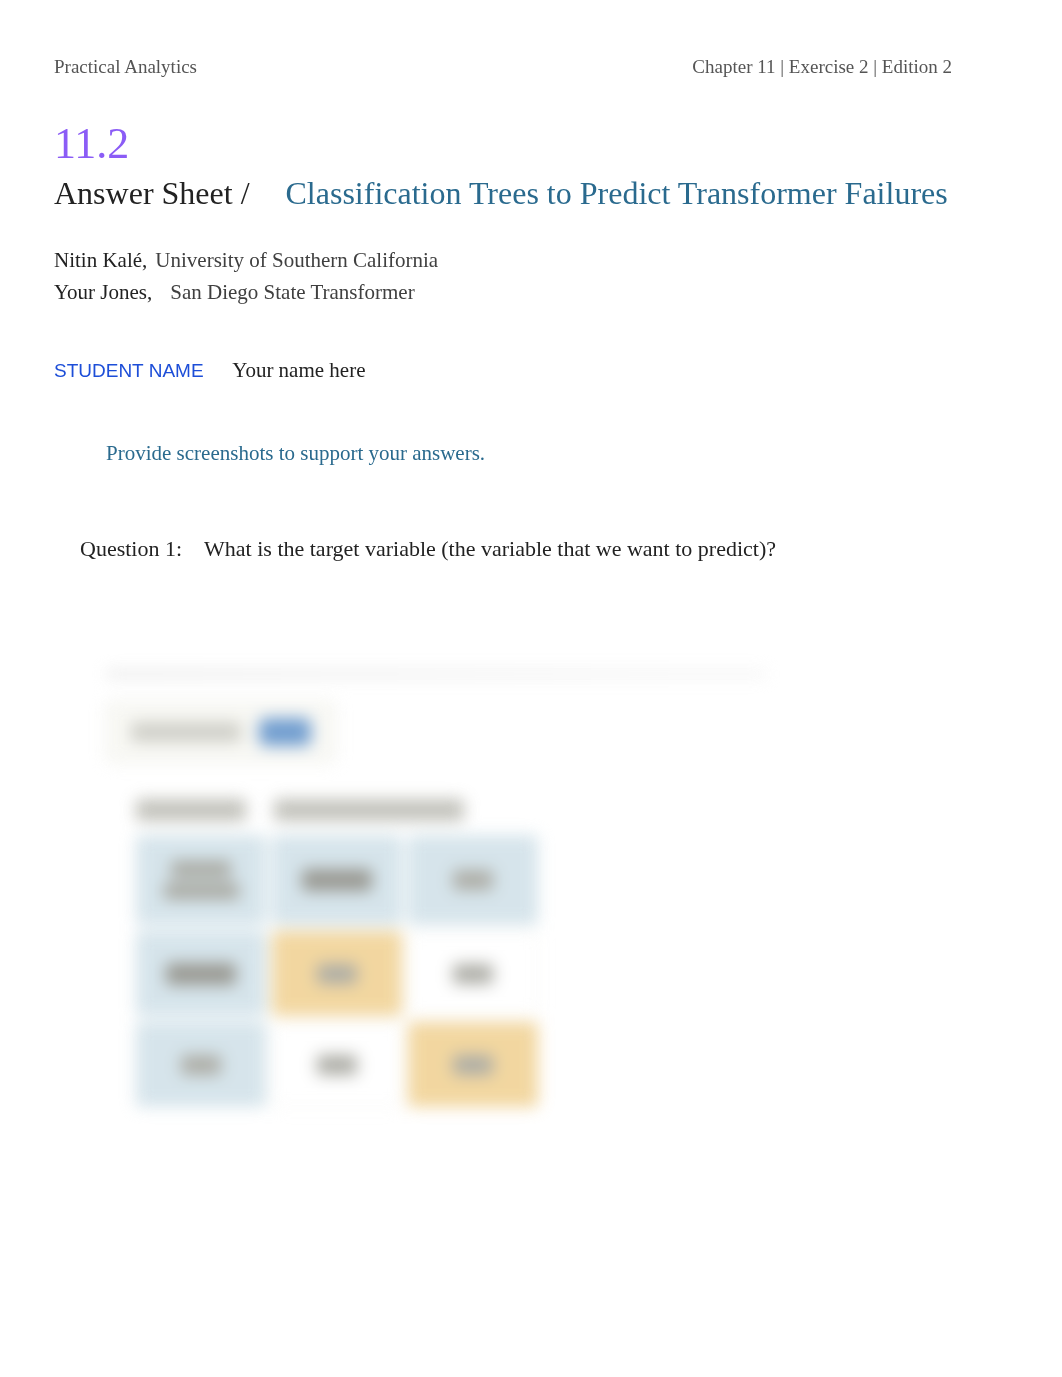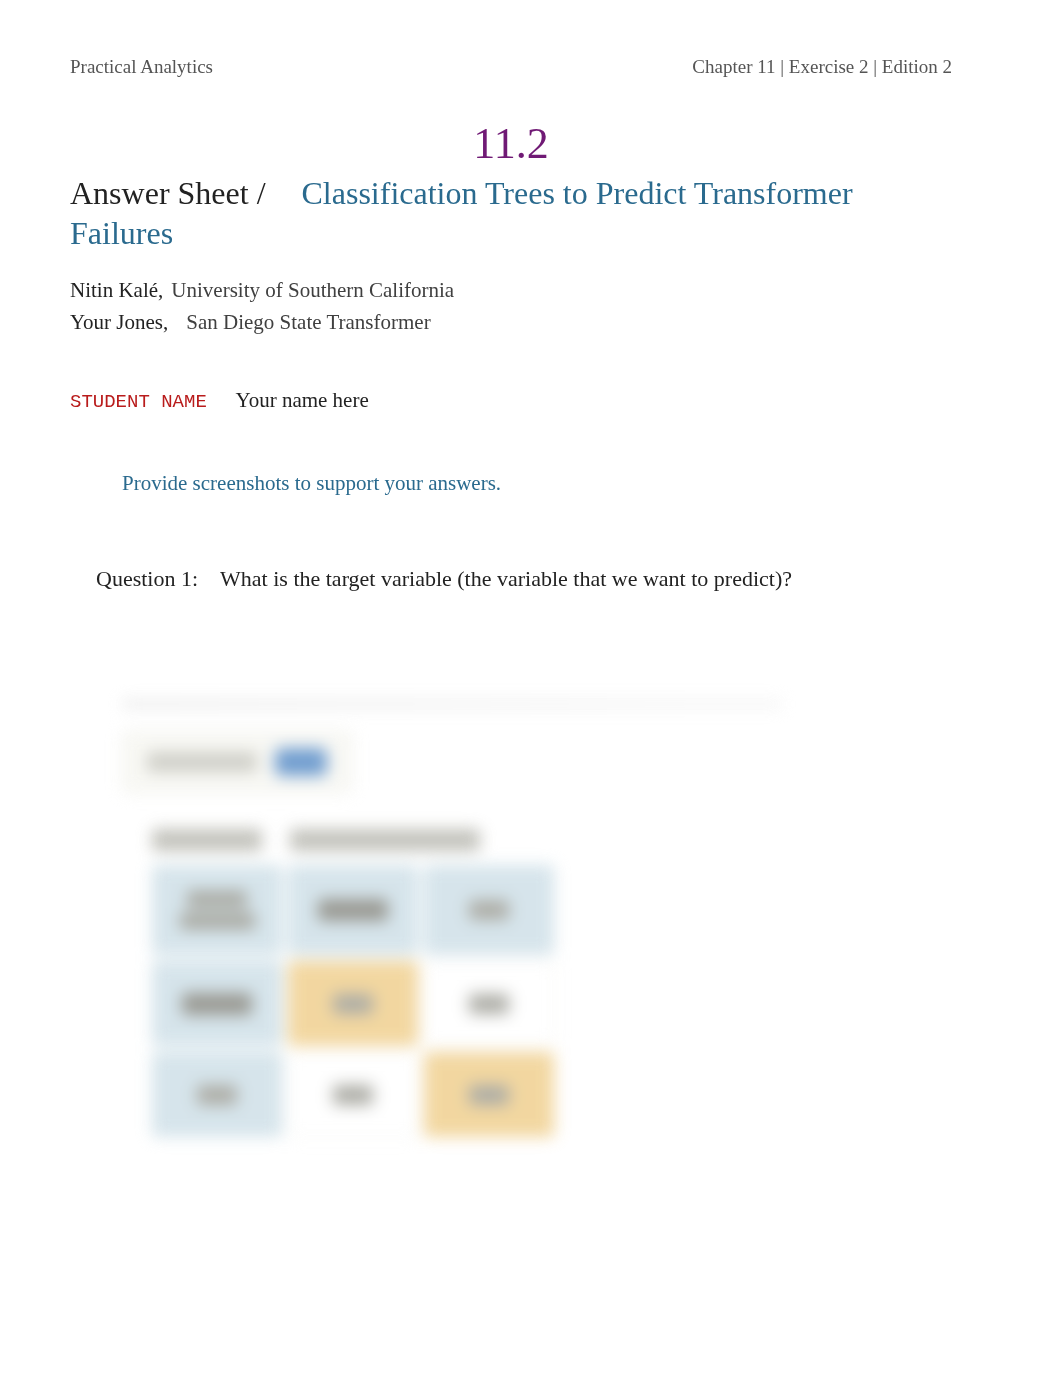--- a/index.html
+++ b/index.html
@@ -9,46 +9,45 @@
     }
     body {
       font-family: Georgia, 'Times New Roman', serif;
       background: #ffffff;
       width: 1062px;
       height: 1377px;
       position: relative;
       color: #333;
     }
     .page {
-      padding: 56px 110px 40px 70px;
+      padding: 56px 110px 40px 54px;
     }
     .header-row {
       display: flex;
       justify-content: space-between;
       margin-bottom: 40px;
     }
     .header-left {
       font-size: 19px;
       color: #555;
     }
     .header-right {
       font-size: 19px;
       color: #555;
     }
     .section-number {
       font-size: 44px;
-      color: #701a75;
+      color: #8b5cf6;
       font-weight: normal;
       margin-bottom: 4px;
-      text-align: center;
     }
     .title-line {
       font-size: 32px;
       line-height: 1.25;
-      margin-bottom: 22px;
+      margin-bottom: 32px;
     }
     .answer-sheet {
       color: #222;
     }
     .slash {
       color: #222;
       margin-right: 28px;
     }
     .topic {
       color: #2a6a8e;
@@ -70,22 +69,22 @@
     }
     .gap2 {
       display: inline-block;
       width: 18px;
     }
     .student-row {
       font-size: 19px;
       margin-bottom: 58px;
     }
     .student-label {
-      color: #b91c1c;
-      font-family: Liberation Mono, monospace;
+      color: #1d4ed8;
+      font-family: Liberation Sans, sans-serif;
     }
     .student-name {
       color: #222;
       font-size: 21px;
       margin-left: 24px;
     }
     .instruction {
       color: #2a6a8e;
       font-size: 21px;
       margin-left: 52px;

